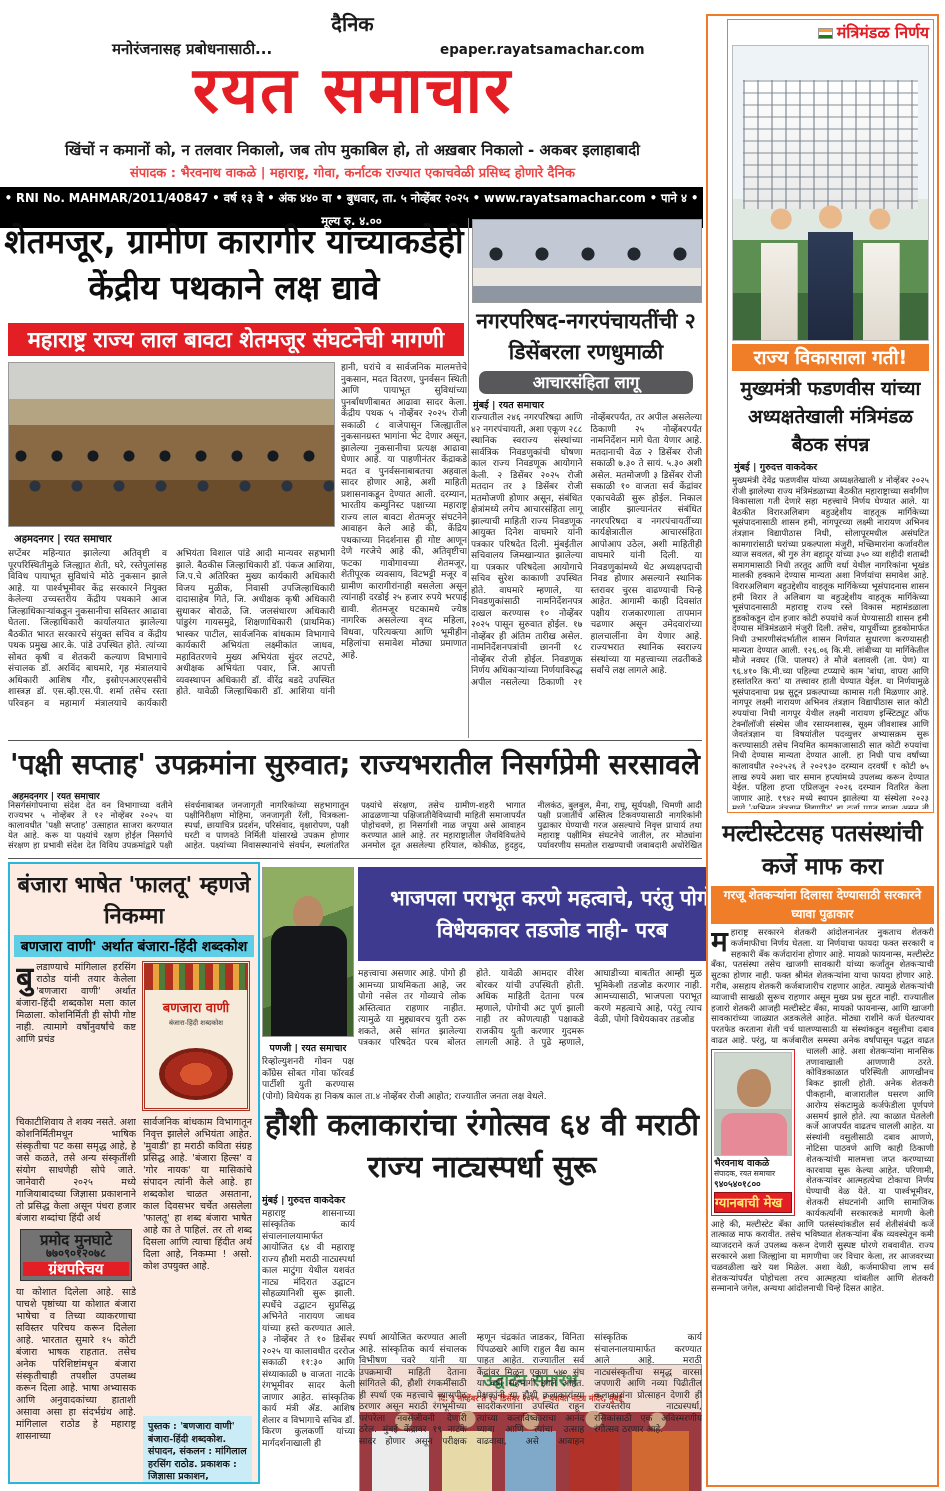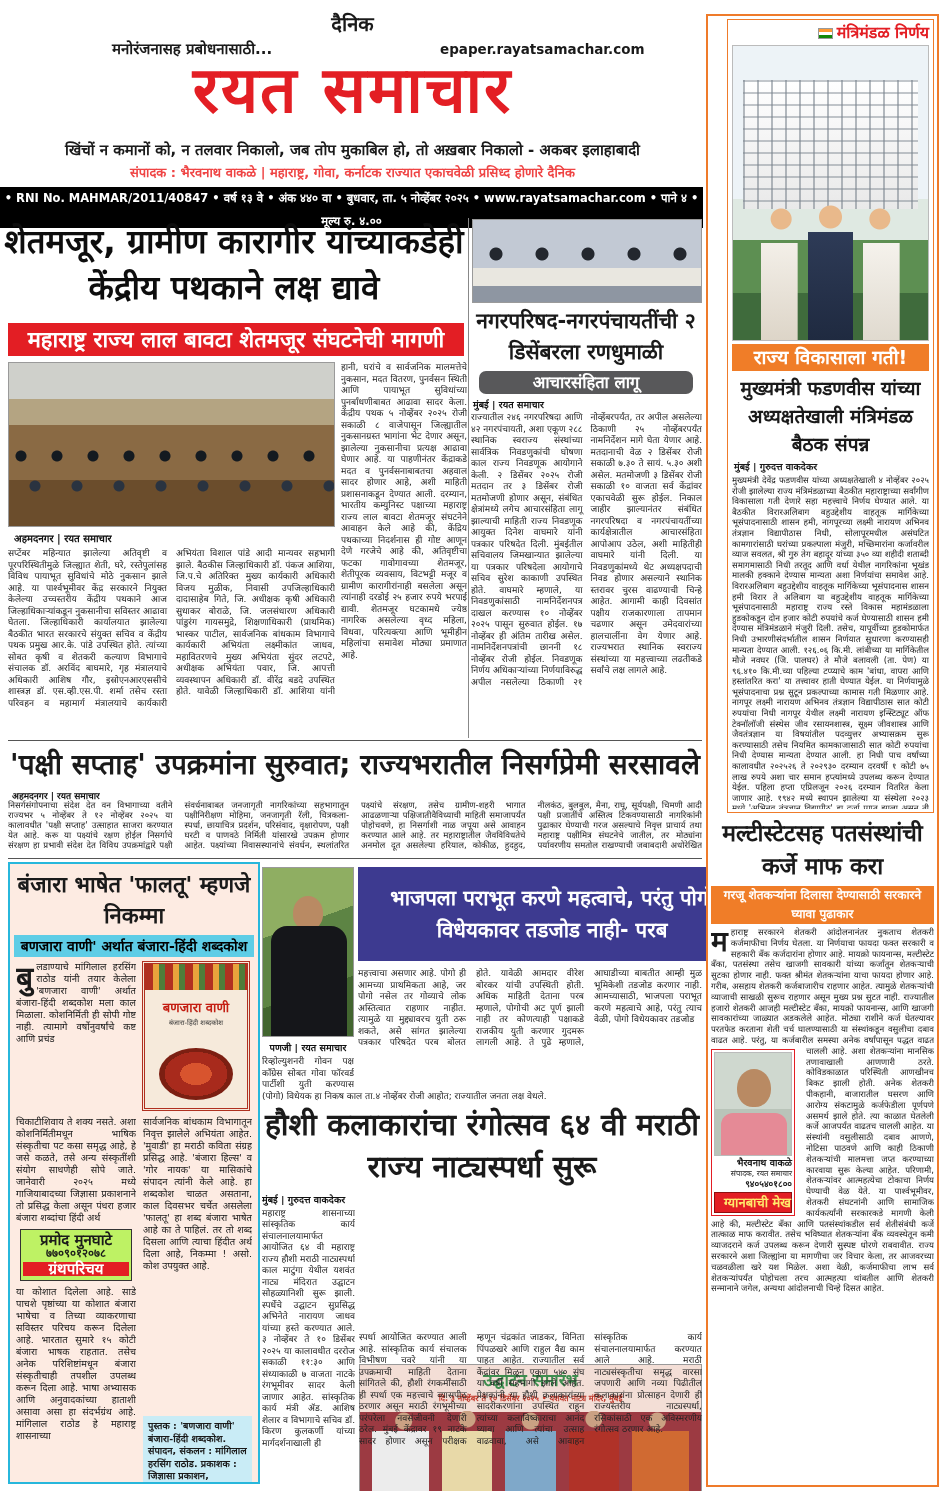--- a/index.html
+++ b/index.html
@@ -84,21 +84,21 @@
               position:relative; text-align:center; padding-top:34px; overflow:hidden; }
   .a4-cover::before { content:""; position:absolute; top:0; left:0; right:0; height:26px;
               background:repeating-linear-gradient(90deg,#b03020 0 8px,#e8a33c 8px 14px,#4f7c3a 14px 20px); }
   .a4-cover::after { content:""; position:absolute; bottom:8px; left:14px; right:14px; height:52px;
               border-radius:50%; background:radial-gradient(#d8542e 0 30%, #a82a1c 30% 60%, #7c1f12 60%); }
   .a4-cover-title { color:#c41e12; font-weight:bold; font-size:13px; }
   .a4-cover-sub { color:#333; font-size:7px; margin-top:2px; }
   .a4-row2 { display:flex; gap:7px; margin-top:5px; height:408px; }
   .a4-c1 { width:120px; font-size:9.5px; line-height:12px; overflow:hidden; }
   .a4-c2 { flex:1; font-size:9.5px; line-height:12px; overflow:hidden; display:flex; flex-direction:column; }
-  .a4-author { border:1.5px solid #333; background:#bef264; text-align:center;
+  .a4-author { border:1.5px solid #333; background:#737373; text-align:center;
                padding:4px 2px; margin:5px 4px; }
   .a4-author-name { font-weight:bold; font-size:15px; }
   .a4-author-phone { font-size:11.5px; font-weight:bold; margin-top:1px; }
   .a4-granth { background:#e31e24; color:#fff; font-weight:bold; font-size:15px;
                margin-top:3px; padding:1px 0; }
   .a4-bookinfo { margin-top:auto; background:#c9ecf6; padding:4px 5px; font-weight:bold;
                  font-size:9.5px; line-height:12.5px; text-align:left; }
 
   
   .a5-photo { top:867px; left:262px; width:92px; height:170px; border:1px solid #9a9a9a;
@@ -173,21 +173,21 @@
   .rc1-byline { font-size:9.5px; font-weight:bold; margin:2px 0 2px 2px; }
   .rc1-body { flex:1; font-size:8.5px; line-height:10.6px; }
 
   .rc2 { margin-top:4px; flex:1; display:flex; flex-direction:column; overflow:hidden; }
   .rc2-headline { text-align:center; font-weight:bold; font-size:23px; line-height:33px; }
   .rc2-band { margin:3px 0; background:#f07d28; color:#fff; font-weight:bold; font-size:12px;
               line-height:19px; text-align:center; }
   .rc2-body { flex:1; font-size:8.5px; line-height:10.8px; }
   .rc2-drop { float:left; font-size:28px; line-height:28px; font-weight:bold; padding:1px 3px 0 0; }
   .rc2-float { float:left; width:84px; margin:3px 11px 2px 0; border:1px solid #e31e24; padding:2px;
-               text-align:right; background:#fff; }
+               text-align:left; background:#fff; }
   .rc2-pic { height:104px; border:1px solid #bbb; position:relative; overflow:hidden;
              background:linear-gradient(#cfd8cf 0 55%, #b9c4b9 55%); }
   .rc2-pic::before { content:""; position:absolute; top:16px; left:22px; width:34px; height:38px;
              border-radius:50% 50% 46% 46%; background:#b98a63; }
   .rc2-pic::after { content:""; position:absolute; bottom:0; left:6px; width:66px; height:42px;
              border-radius:12px 12px 0 0; background:#e58a96; }
   .rc2-name { font-weight:bold; font-size:9.5px; margin-top:2px; }
   .rc2-role { font-size:7.5px; }
   .rc2-phone { font-size:9px; font-weight:bold; }
   .rc2-mekha { margin-top:2px; background:#e31e24; color:#ffe96b; font-weight:bold;

